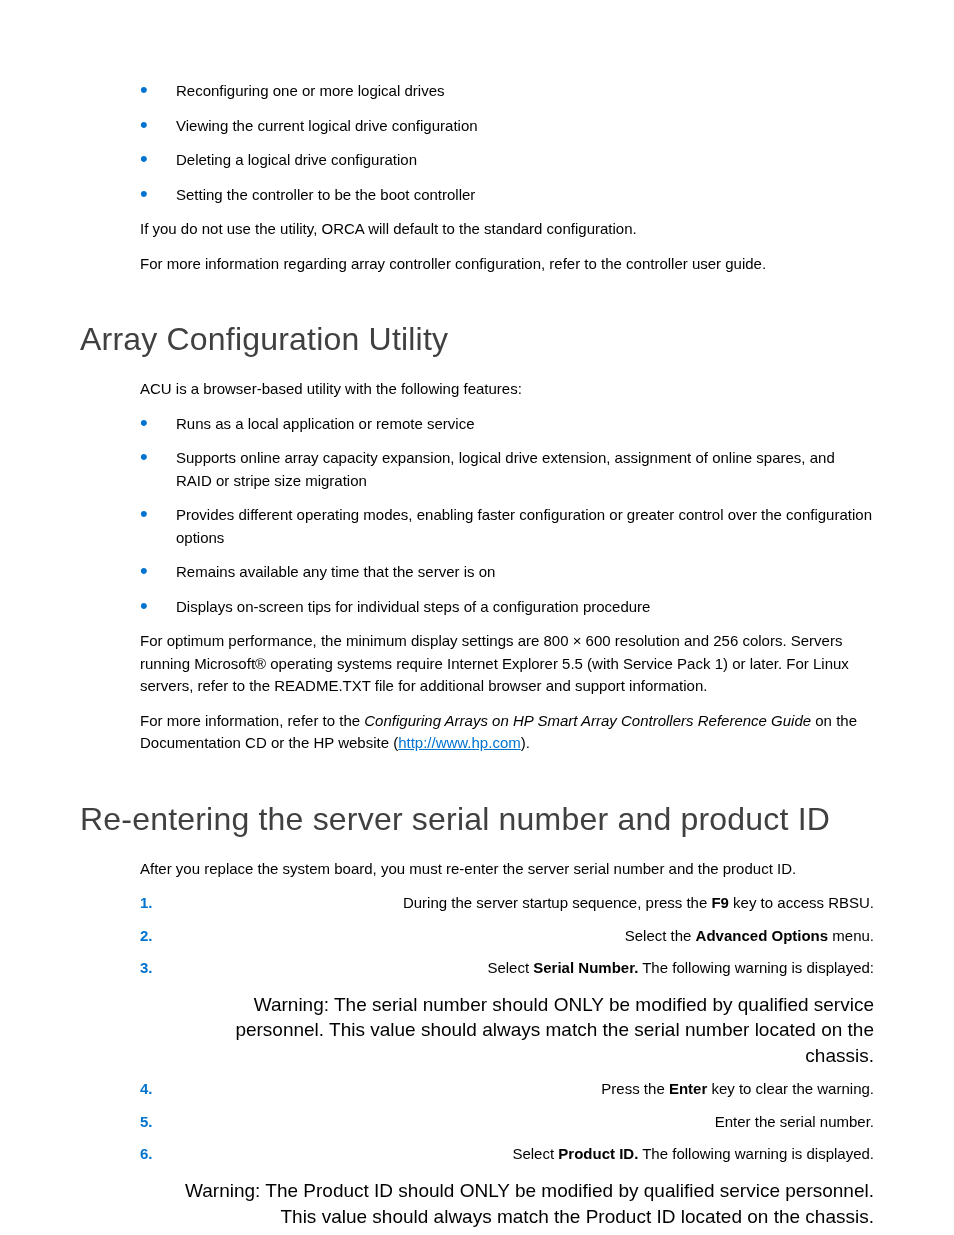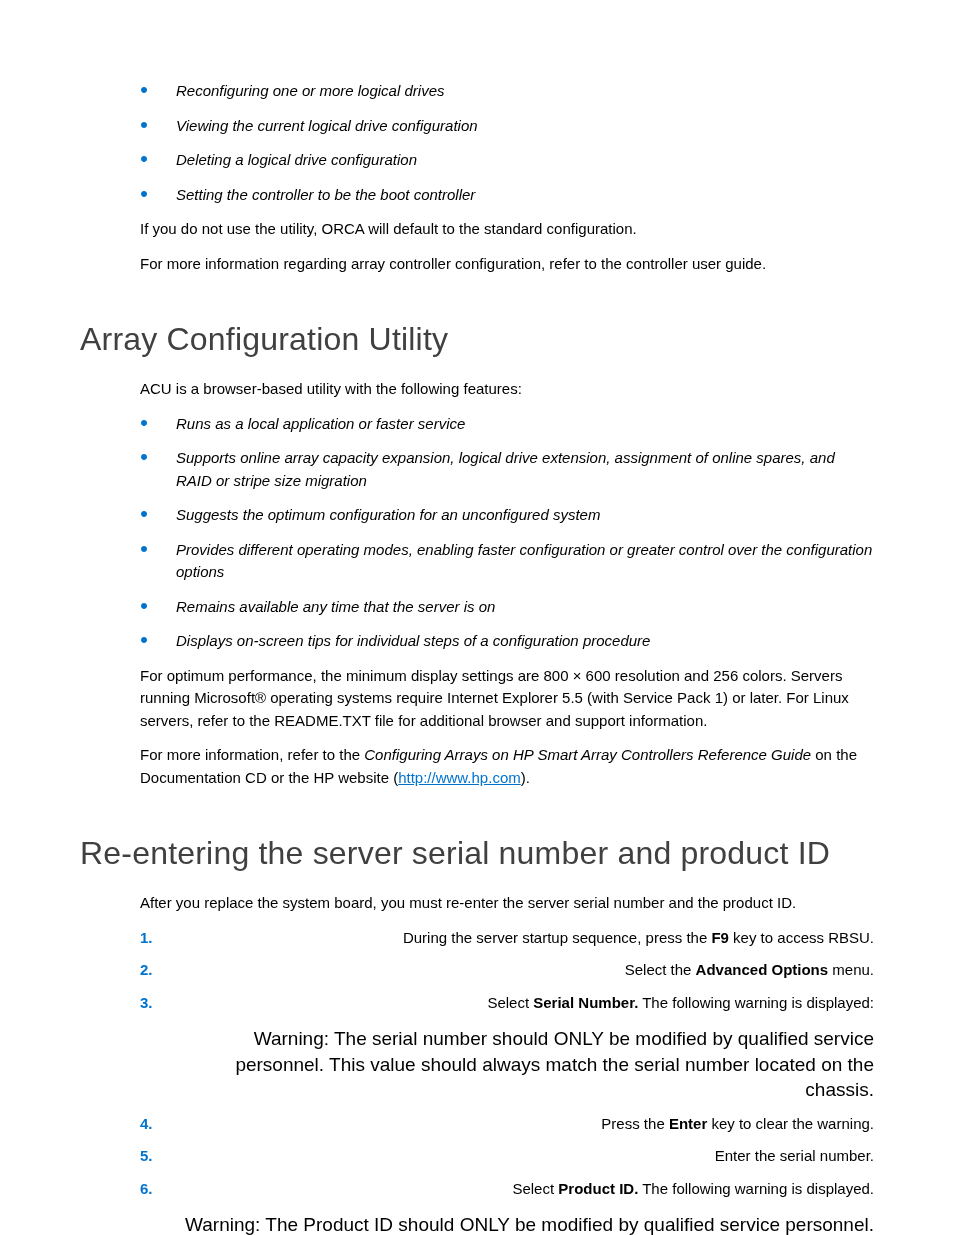--- a/index.html
+++ b/index.html
@@ -20,21 +20,20 @@
       margin: 40px 0 15px 0;
       letter-spacing: 0.2px;
     }
     .indent {
       margin-left: 60px;
     }
     ul.bulleted {
       list-style: none;
       padding: 0;
       margin: 0 0 12px 0;
-      font-style: italic;
     }
     ul.bulleted li {
       position: relative;
       padding-left: 36px;
       margin-bottom: 12px;
     }
     ul.bulleted li::before {
       content: "•";
       color: #0073cf;
       position: absolute;
@@ -93,23 +92,22 @@
     <li><span>Setting the controller to be the boot controller</span></li>
   </ul>
   <p>If you do not use the utility, ORCA will default to the standard configuration.</p>
   <p>For more information regarding array controller configuration, refer to the controller user guide.</p>
 </div>
 
 <h1>Array Configuration Utility</h1>
 <div class="indent">
   <p>ACU is a browser-based utility with the following features:</p>
   <ul class="bulleted">
-    <li><span>Runs as a local application or faster service</span></li>
+    <li><span>Runs as a local application or remote service</span></li>
     <li><span>Supports online array capacity expansion, logical drive extension, assignment of online spares, and RAID or stripe size migration</span></li>
-    <li><span>Suggests the optimum configuration for an unconfigured system</span></li>
     <li><span>Provides different operating modes, enabling faster configuration or greater control over the configuration options</span></li>
     <li><span>Remains available any time that the server is on</span></li>
     <li><span>Displays on-screen tips for individual steps of a configuration procedure</span></li>
   </ul>
   <p>For optimum performance, the minimum display settings are 800 × 600 resolution and 256 colors. Servers running Microsoft® operating systems require Internet Explorer 5.5 (with Service Pack 1) or later. For Linux servers, refer to the README.TXT file for additional browser and support information.</p>
   <p>
     <span>For more information, refer to the </span><span class="italic">Configuring Arrays on HP Smart Array Controllers Reference Guide</span><span> on the Documentation CD or the HP website (</span><a href="#">http://www.hp.com</a><span>).</span>
   </p>
 </div>
 

